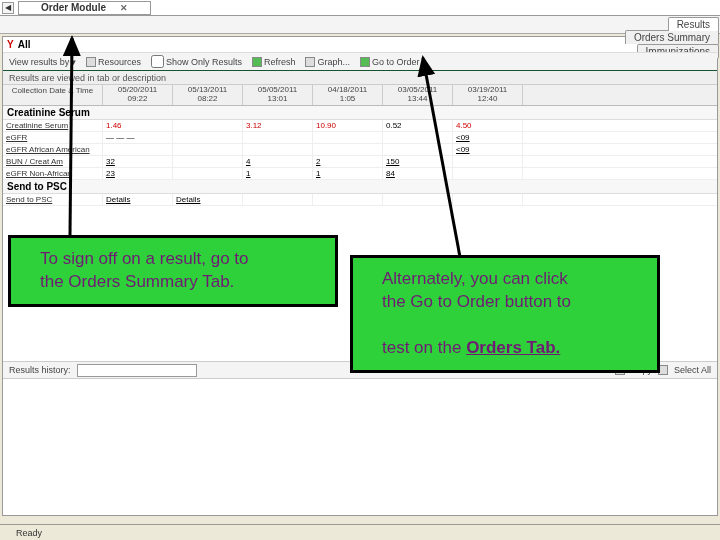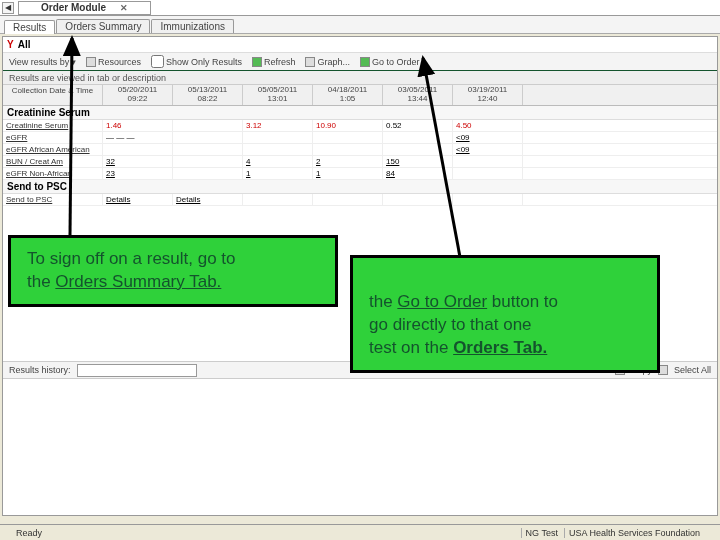--- a/index.html
+++ b/index.html
@@ -41,20 +41,21 @@
   }
   .title-tab .x { margin-left: 14px; color:#666; font-size: 9px; }
   .main-tabs {
     height: 18px;
     background: #f4f4f4;
     border-bottom: 1px solid #aaa;
     display: flex;
     align-items: flex-end;
     padding-left: 4px;
     gap: 0;
+    flex-direction: column;
   }
   .tab {
     border: 1px solid #999;
     border-bottom: none;
     padding: 1px 8px;
     background: #f0f0f0;
     font-size: 10px;
     color: #444;
     margin-right: 1px;
     border-radius: 2px 2px 0 0;
@@ -169,27 +170,27 @@
     color:#333;
   }
   .statusbar .right { display:flex; gap:2px; }
   .status-chunk { border-left:1px solid #aaa; padding: 0 4px; }
 
   
   .callout {
     position: absolute;
     background: #2fd13a;
     border: 3px solid #000;
-    padding: 10px 16px;
+    padding: 10px 29px;
     font-family: "Comic Sans MS", cursive, sans-serif;
     font-size: 17px;
     line-height: 1.35;
-    color: #14532d;
-  }
-  .callout .u { text-decoration: underline; }
+    color: #701a75;
+  }
+  .callout .u { }
   .callout .b { font-weight: bold; text-decoration: underline; }
   #callout1 { left: 8px; top: 235px; width: 330px; }
   #callout2 { left: 350px; top: 255px; width: 310px; }
 
   
   .arrow-svg { position:absolute; top:0; left:0; pointer-events:none; }
 </style>
 </head>
 <body>
 
@@ -339,39 +340,35 @@
     <span>Copy</span>
     <span class="tiny-icon"></span>
     <span>Select All</span>
   </div>
 
   <div class="bottom-panel"></div>
 </div>
 
 <div class="statusbar">
   <div>Ready</div>
-  <div class="right">
-    <div class="status-chunk">NG Test</div>
-    <div class="status-chunk">USA Health Services Foundation</div>
-  </div>
 </div>
 
 <svg class="arrow-svg" width="720" height="540">
   <defs>
     <marker id="ah" markerWidth="8" markerHeight="8" refX="6" refY="3" orient="auto">
       <path d="M0,0 L7,3 L0,6 Z" fill="#000"></path>
     </marker>
   </defs>
   <line x1="70" y1="235" x2="72" y2="38" stroke="#000" stroke-width="3" marker-end="url(#ah)"></line>
   <line x1="460" y1="257" x2="423" y2="58" stroke="#000" stroke-width="3" marker-end="url(#ah)"></line>
 </svg>
 
 <div id="callout1" class="callout">
   <span>To sign off on a result, go to</span><br>
   <span>the </span><span class="u">Orders Summary Tab.</span>
 </div>
 
 <div id="callout2" class="callout">
+  <span>Alternately, you can click</span><br>
+  <span>the </span><span class="u">Go to Order</span><span> button to</span><br>
   <br>
-  <span>the </span><span class="u">Go to Order</span><span> button to</span><br>
-  <span>go directly to that one</span><br>
   <span>test on the </span><span class="b">Orders Tab.</span>
 </div>
 
 </body></html>

